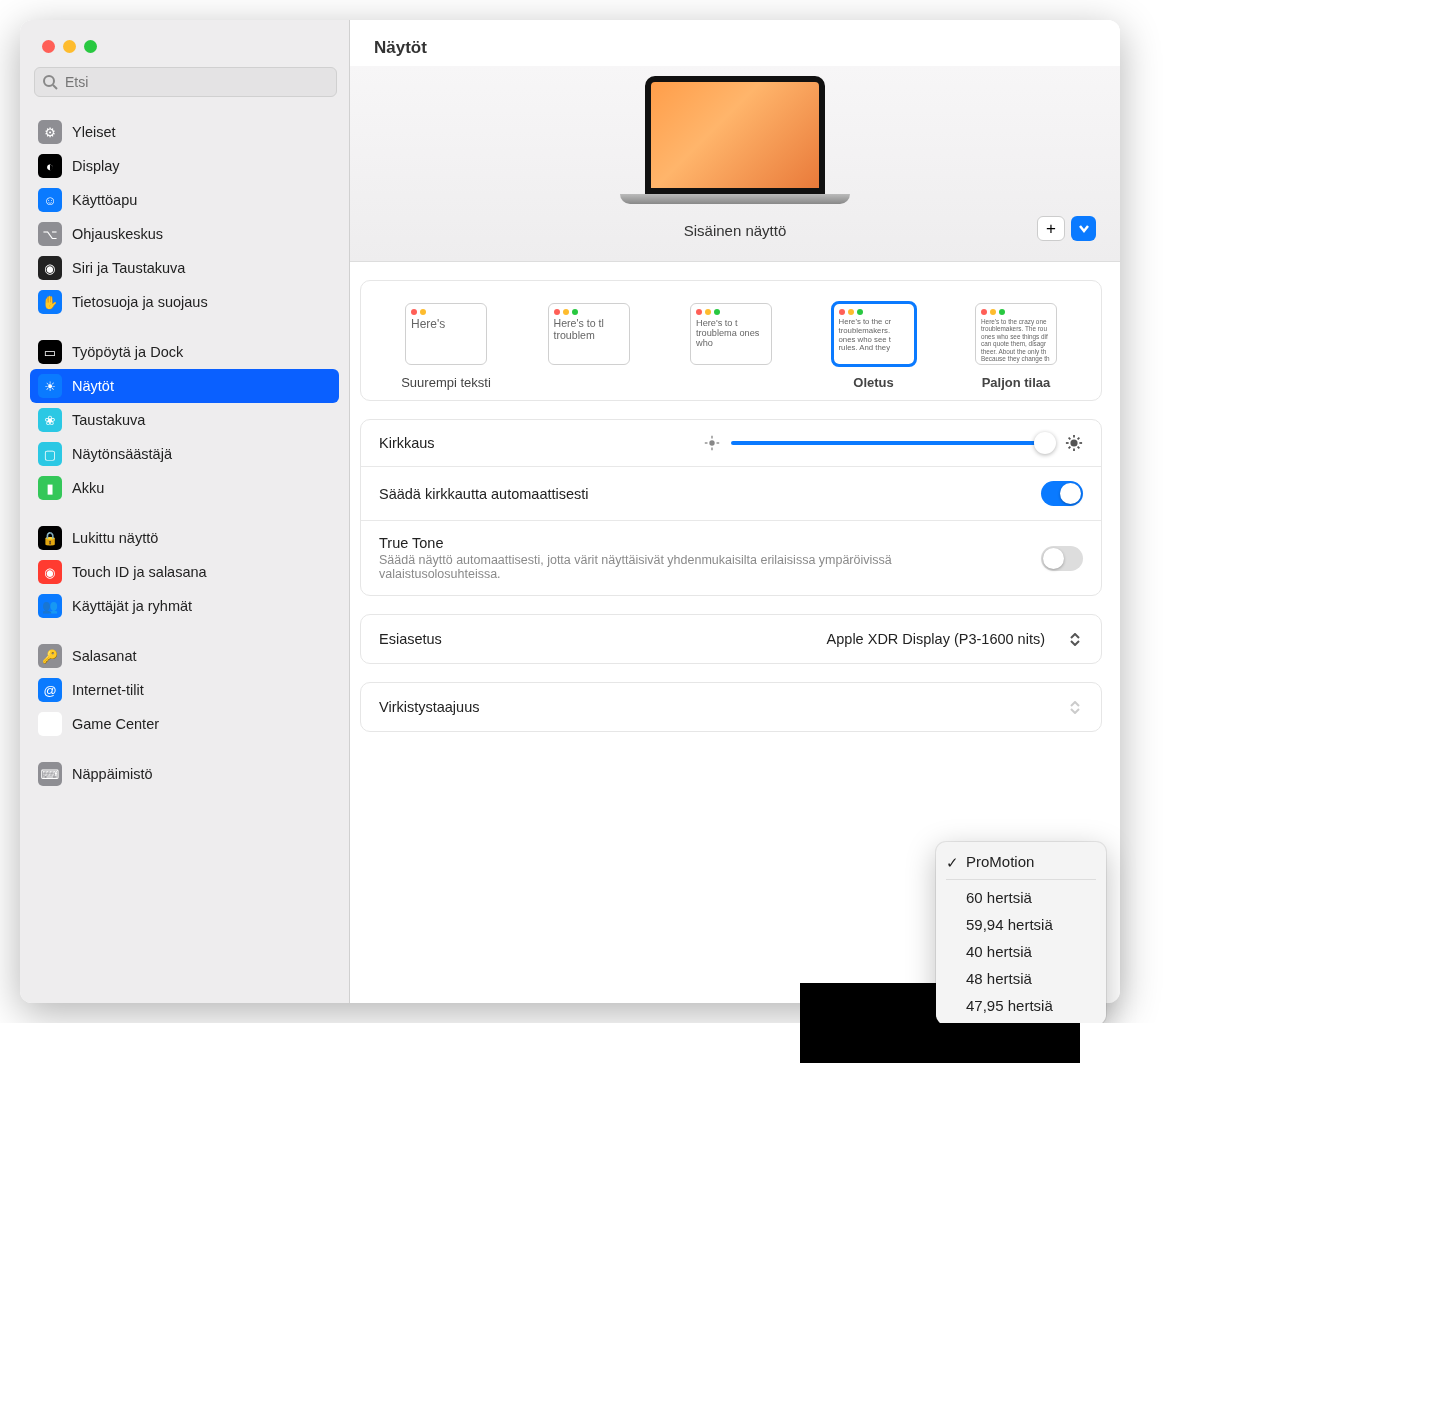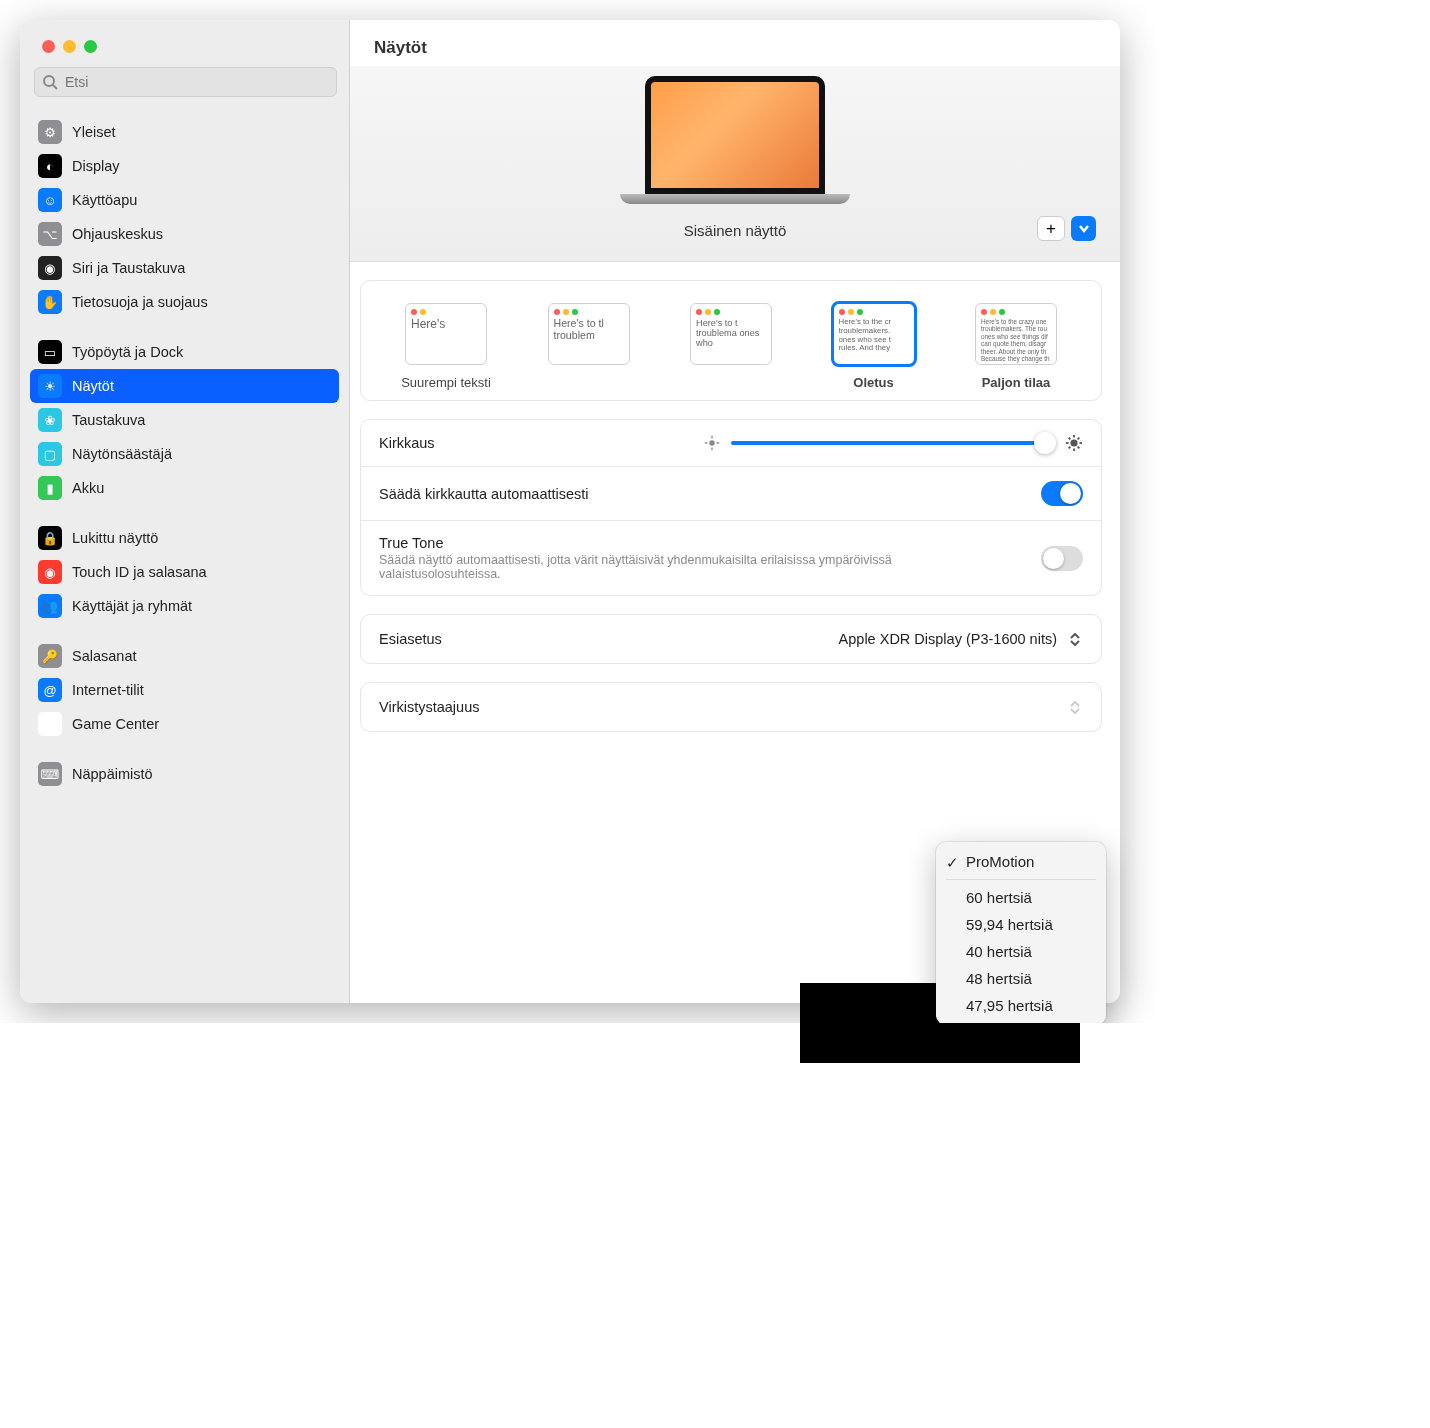--- a/index.html
+++ b/index.html
@@ -44,21 +44,21 @@
 .setting-label { font-size:14.5px; color:#222; }
 .setting-sub { font-size:12.5px; color:#8a8a8a; margin-top:2px; max-width:520px; }
 .slider-wrap { display:flex; align-items:center; gap:10px; width:380px; }
 .slider { flex:1; height:4px; background:linear-gradient(to right,#0a7aff 0%,#0a7aff 95%,#d0d0d0 95%); border-radius:3px; position:relative;}
 .slider .knob{position:absolute;right:3%;top:50%;transform:translate(50%,-50%);width:22px;height:22px;border-radius:50%;background:#fff;box-shadow:0 1px 4px rgba(0,0,0,.3);}
 .bright-icon{width:18px;height:18px;}
 .toggle { width:42px; height:25px; border-radius:20px; position:relative; }
 .toggle .k{position:absolute;top:2px;width:21px;height:21px;background:#fff;border-radius:50%;box-shadow:0 1px 3px rgba(0,0,0,.3);}
 .toggle.on{background:#0a7aff;} .toggle.on .k{right:2px;}
 .toggle.off{background:#ddd;} .toggle.off .k{left:2px;}
-.select-val { display:flex; align-items:center; gap:10px; font-size:14.5px; color:#222;}
+.select-val { display:flex; align-items:center; gap:22px; font-size:14.5px; color:#222;}
 .updown{width:16px;height:20px;display:flex;flex-direction:column;align-items:center;justify-content:center;gap:1px;}
 .updown svg{width:10px;height:6px;stroke:#555;fill:none;stroke-width:2;}
 .footer-btn { text-align:right; padding:0 18px 18px 0;}
 .adv-btn { background:#fff; border:1px solid #ccc; border-radius:6px; padding:4px 14px; font-size:14px; box-shadow:0 1px 2px rgba(0,0,0,.05);}
 .qa-btn { width:22px; height:22px; border:1.5px solid #888; border-radius:50%; color:#888; display:inline-flex;align-items:center;justify-content:center;font-size:14px;margin-left:10px;}
 .dropdown { position:absolute; right:14px; top:822px; width:170px; background:#f4f4f4; border-radius:10px; box-shadow:0 8px 30px rgba(0,0,0,.25),0 0 0 1px rgba(0,0,0,.08); padding:6px 0; z-index:50;}
 .dd-item { padding:5px 16px 5px 30px; font-size:15px; position:relative; color:#222;}
 .dd-item .chk{position:absolute;left:10px;top:6px;}
 .dd-sep{height:1px;background:#ddd;margin:4px 10px;}
 .black-strip{position:absolute;left:800px;top:983px;width:280px;height:80px;background:#000;}

